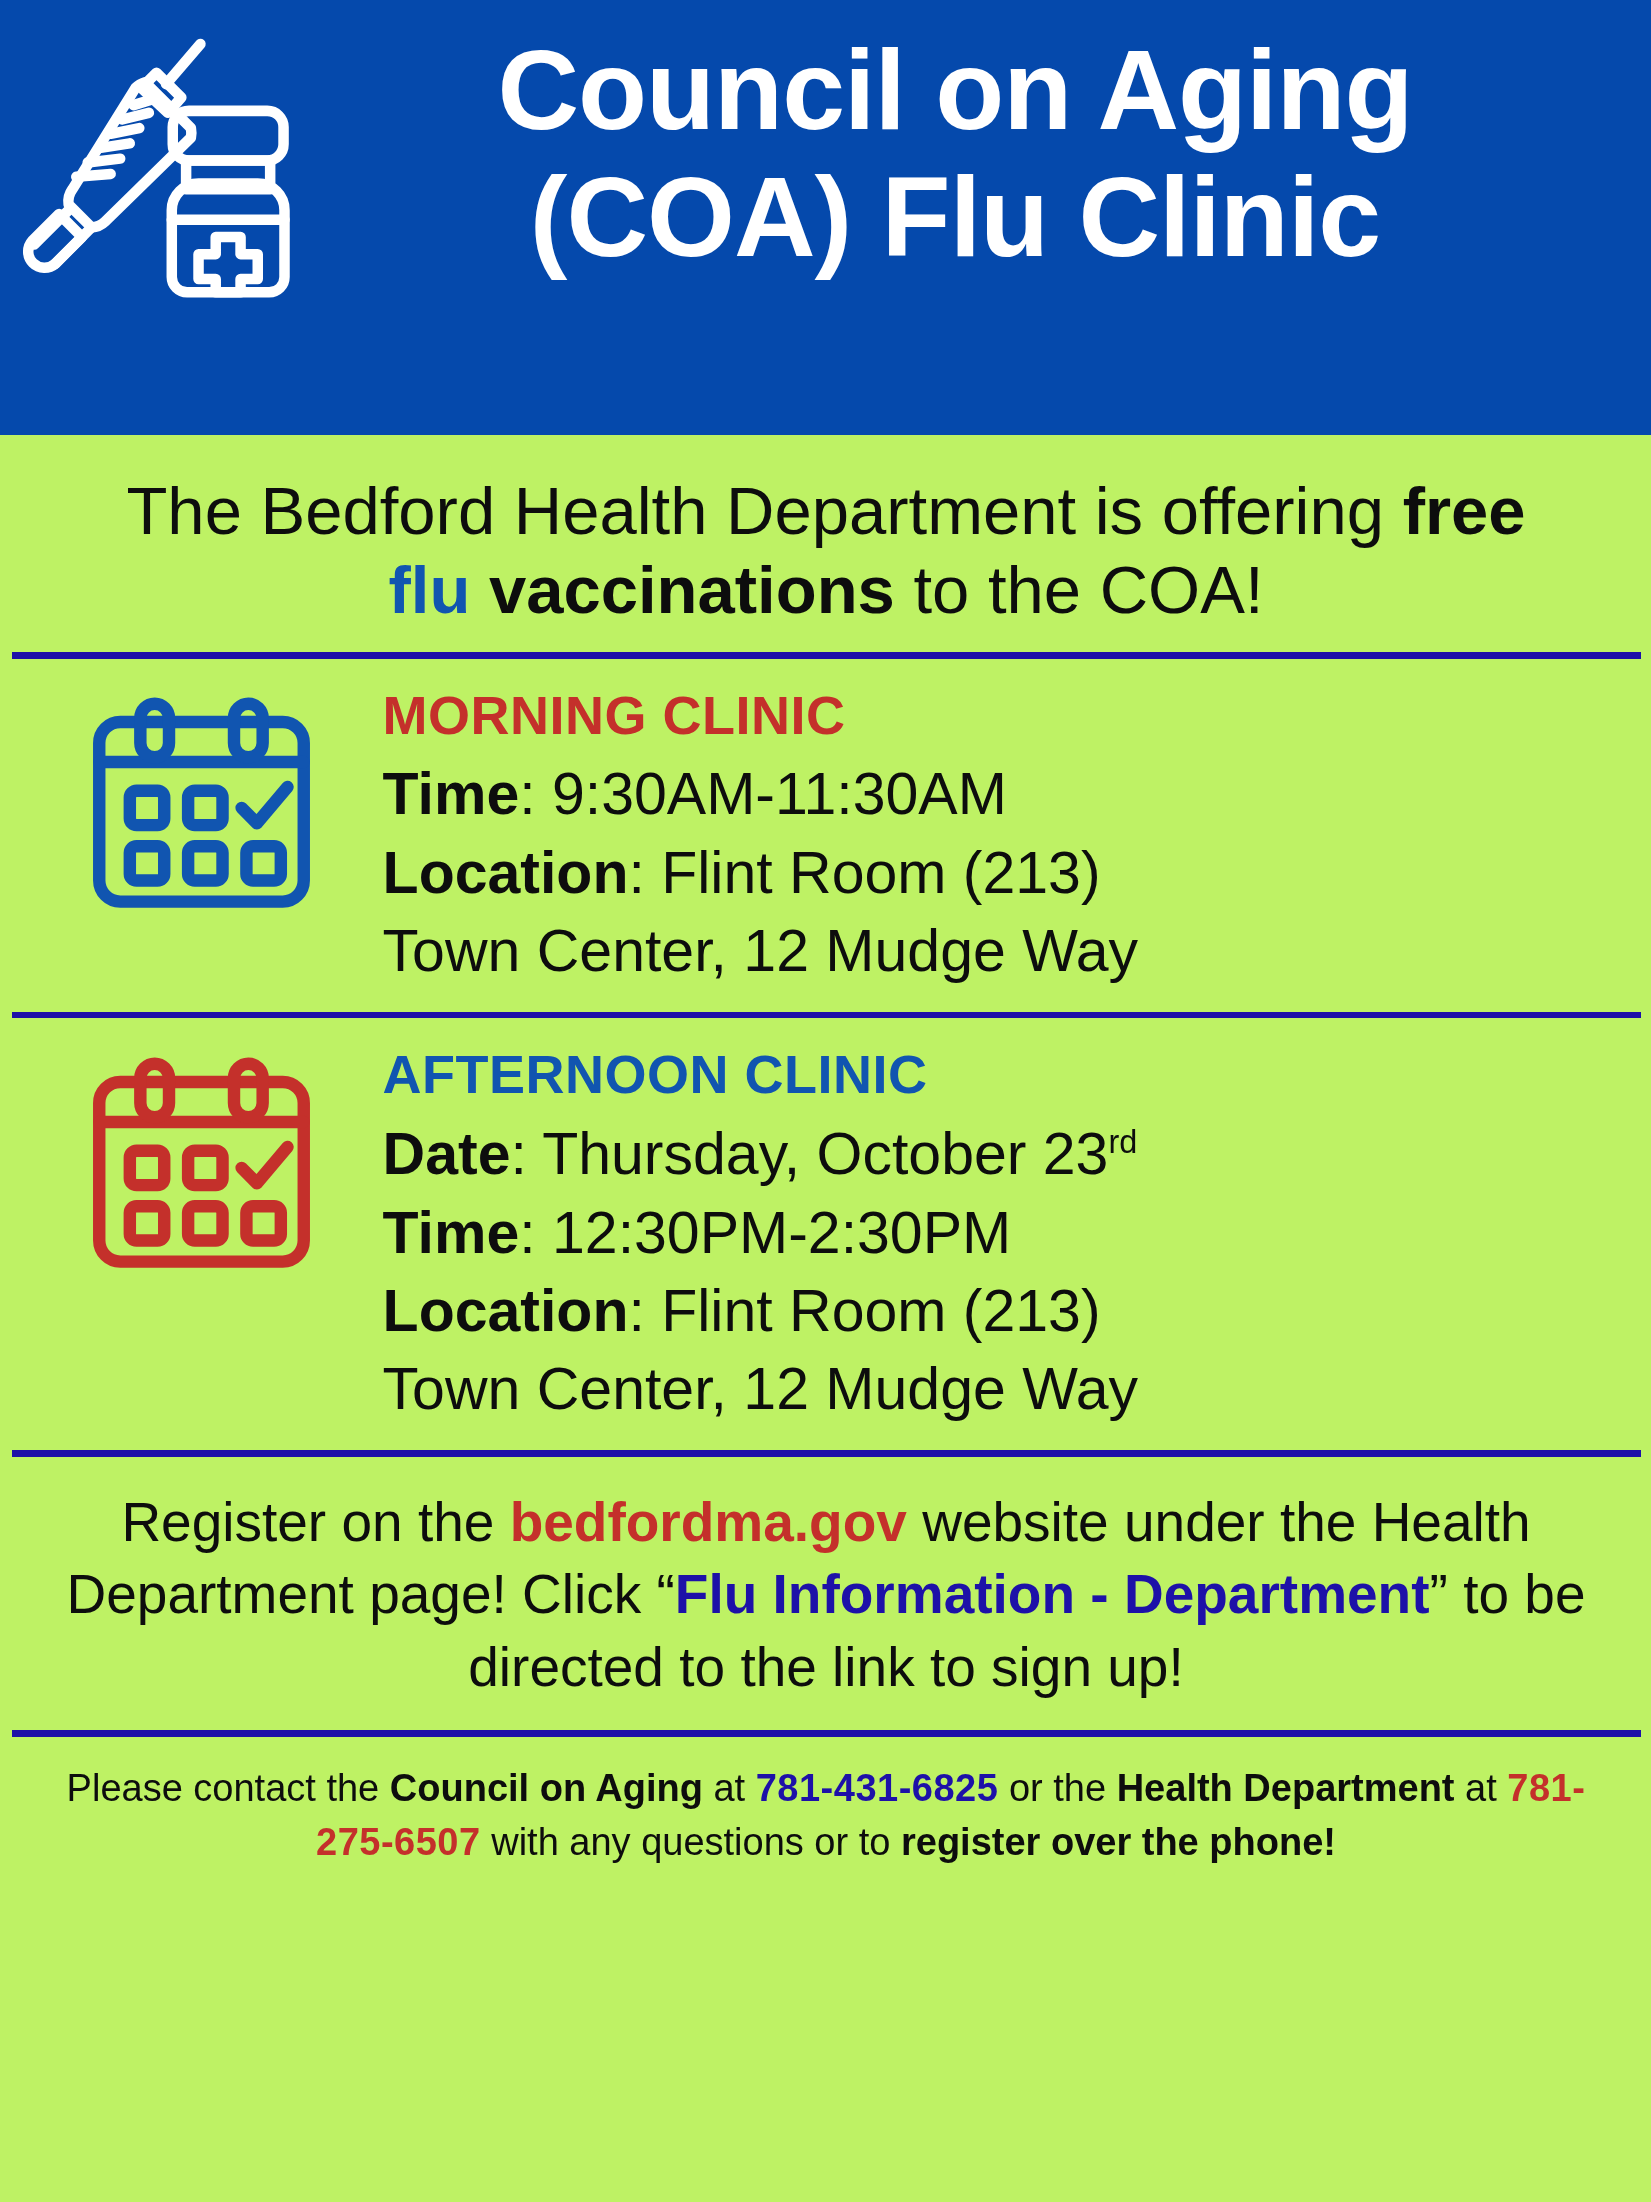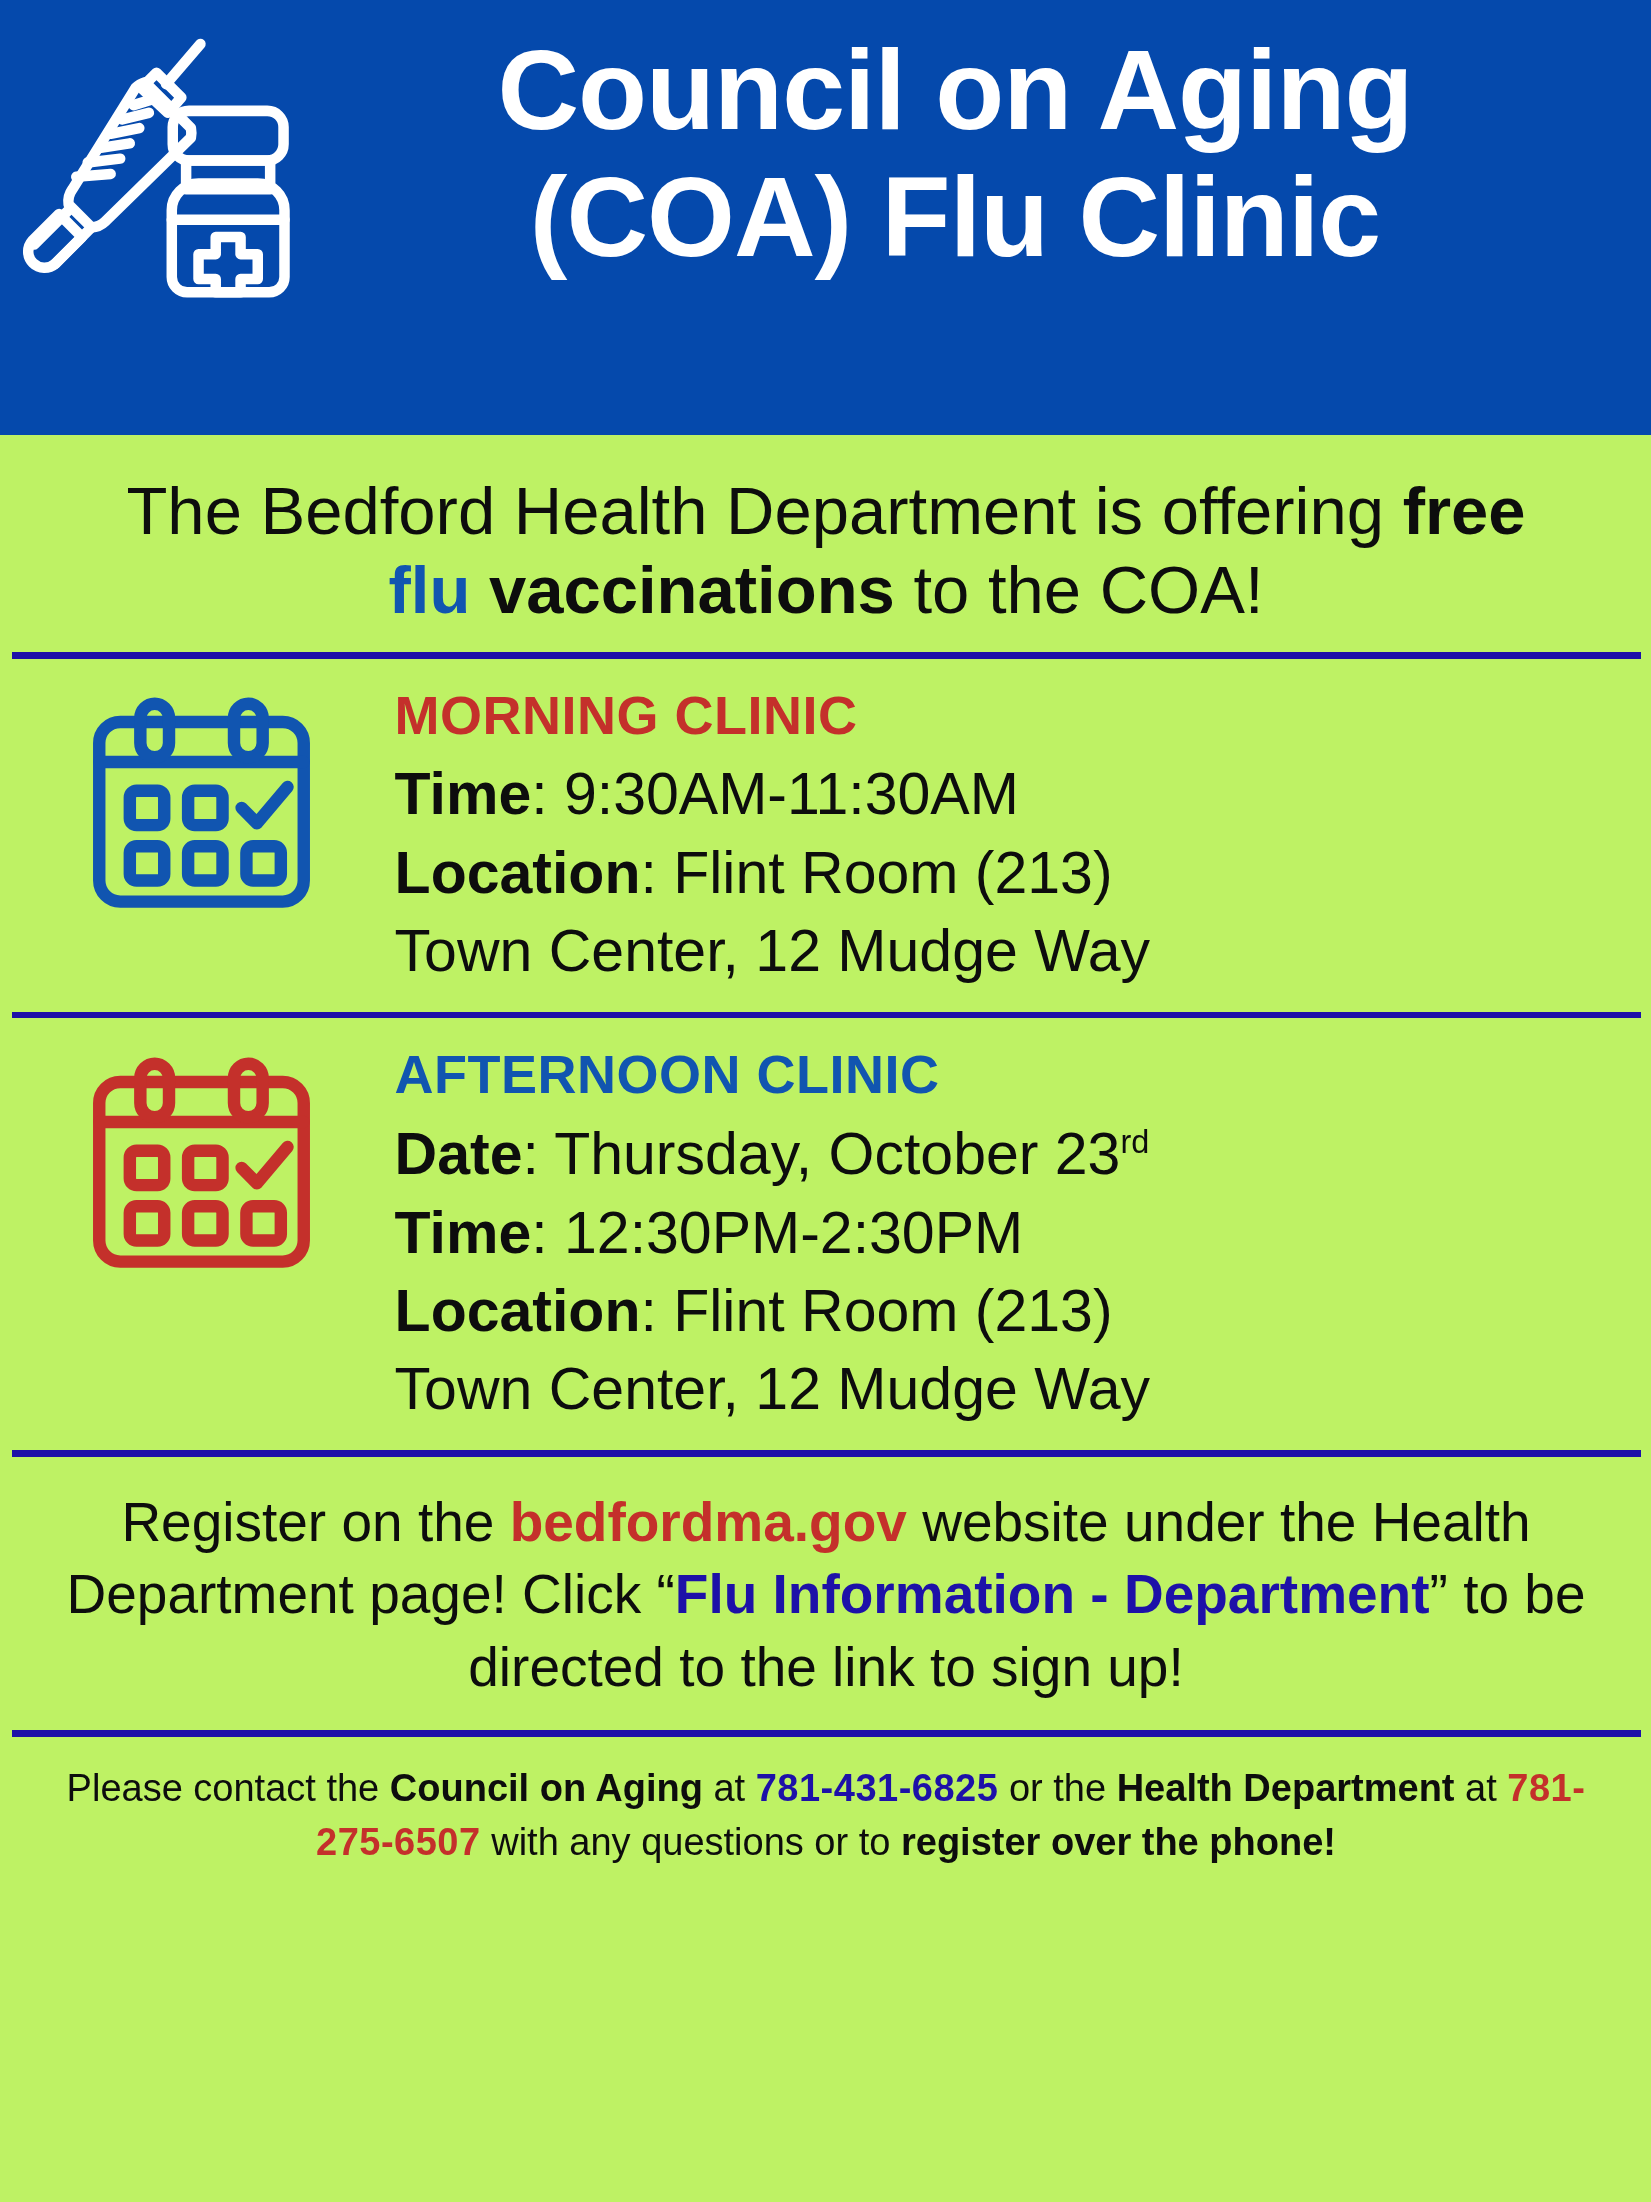--- a/index.html
+++ b/index.html
@@ -74,21 +74,20 @@
     margin: 0 11.5px;
   }
   .divider.top { margin-top: 13.4px; }
 
   
   .clinic {
     display: flex;
     align-items: flex-start;
     padding: 25px 29px 21px 29px;
     box-sizing: border-box;
-    gap: 12px;
   }
   .clinic-icon {
     flex: 0 0 auto;
     width: 344px;
     padding-top: 13.4px;
     display: flex;
     justify-content: center;
   }
   .clinic-body {
     flex: 1 1 auto;

